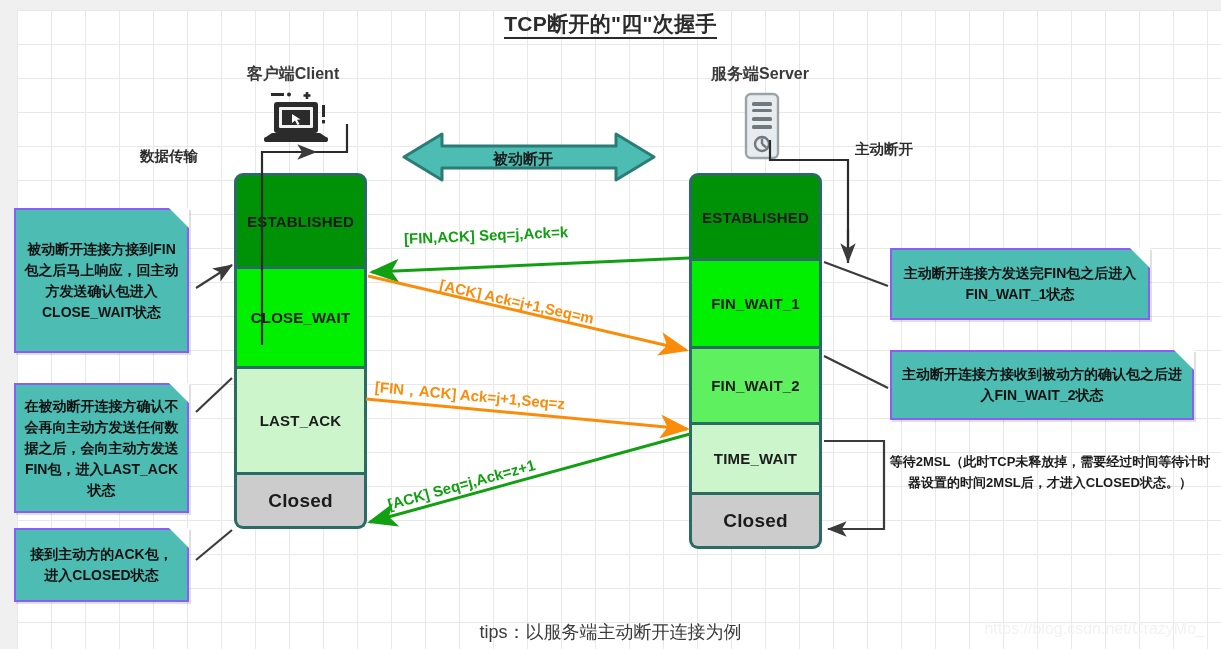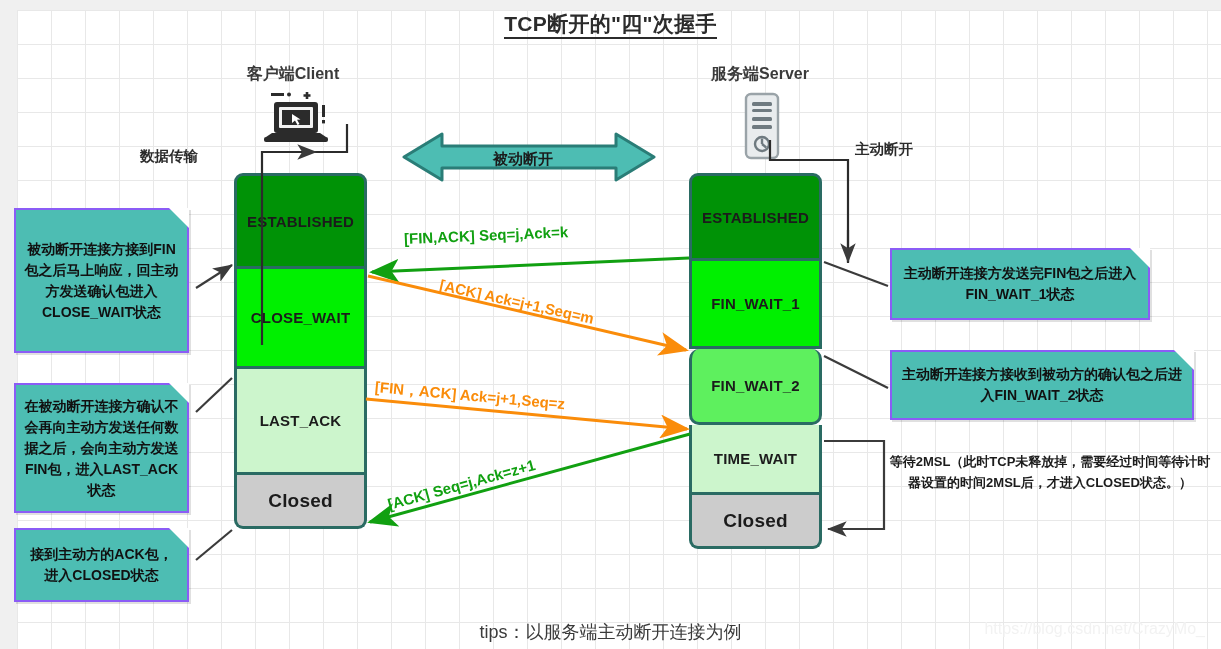--- a/index.html
+++ b/index.html
@@ -225,21 +225,21 @@
   <div class="lane" style="left:234px; top:173px;">
     <div class="state first" style="height:96px; background:#009206;">ESTABLISHED</div>
     <div class="state" style="height:100px; background:#00f000; border-top:none;">CLOSE_WAIT</div>
     <div class="state" style="height:106px; background:#ccf5cc; border-top:none;">LAST_ACK</div>
     <div class="state last" style="height:54px; background:#cccccc; border-top:none; font-size:19px;">Closed</div>
   </div>
 
   <div class="lane" style="left:689px; top:173px;">
     <div class="state first" style="height:88px; background:#009206;">ESTABLISHED</div>
     <div class="state" style="height:88px; background:#00f000; border-top:none;">FIN_WAIT_1</div>
-    <div class="state" style="height:76px; background:#5ef05e; border-top:none;border-radius:10px;">FIN_WAIT_2</div>
+    <div class="state" style="height:76px; background:#5ef05e; border-top:none;">FIN_WAIT_2</div>
     <div class="state" style="height:70px; background:#ccf5cc; border-top:none;">TIME_WAIT</div>
     <div class="state last" style="height:54px; background:#cccccc; border-top:none; font-size:19px;">Closed</div>
   </div>
 
   <svg class="overlay">
     <defs>
       <marker id="arrow-green" markerWidth="10" markerHeight="8" refX="9" refY="4" orient="auto">
         <path d="M0,0 L10,4 L0,8 L2.5,4 Z" fill="#11a011"></path>
       </marker>
       <marker id="arrow-orange" markerWidth="10" markerHeight="8" refX="9" refY="4" orient="auto">

